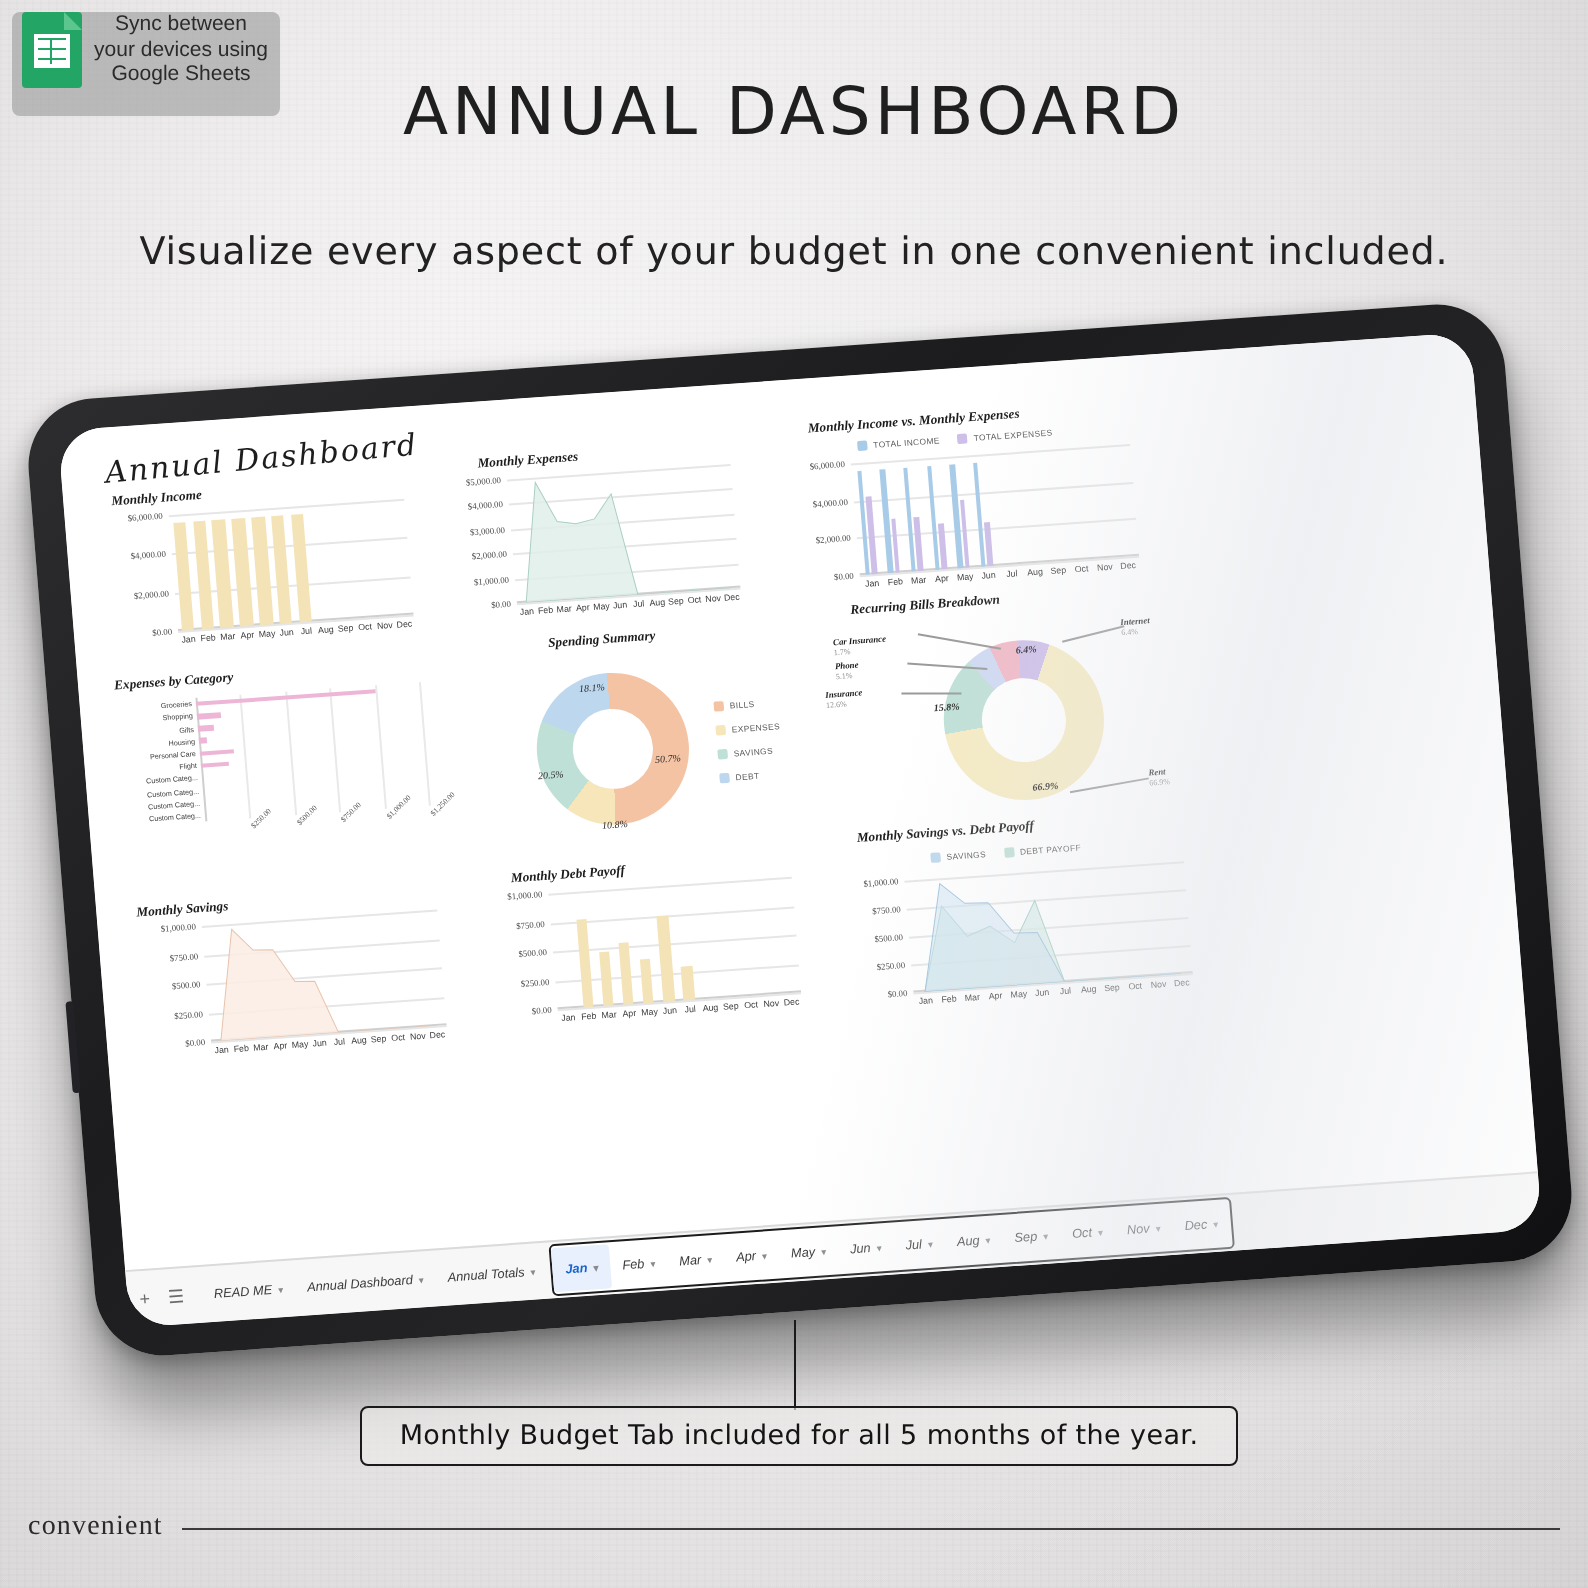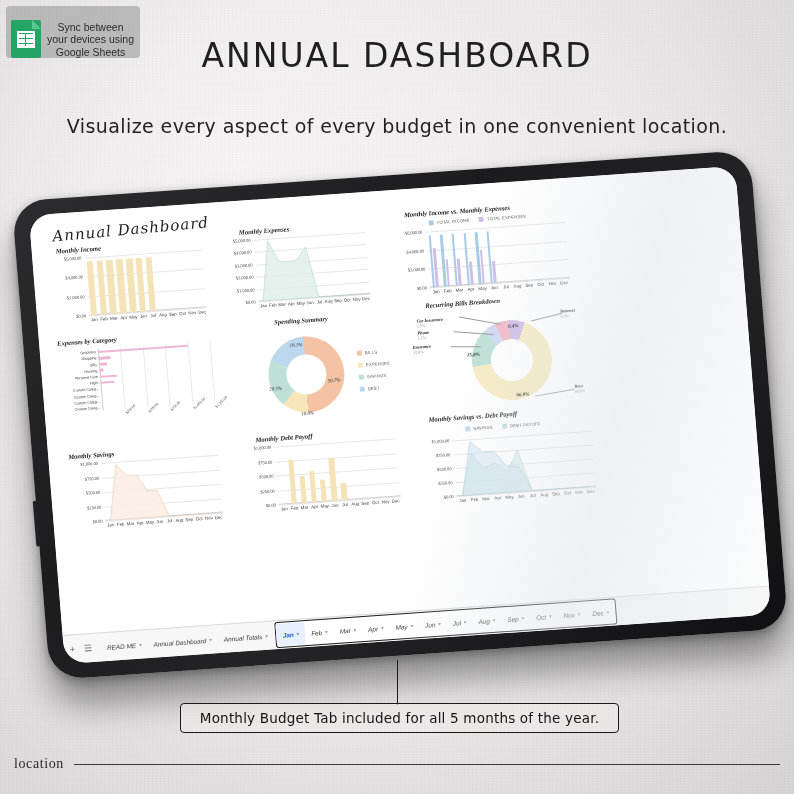--- a/index.html
+++ b/index.html
@@ -15,21 +15,21 @@
       repeating-linear-gradient(0deg, rgba(0,0,0,.012) 0 1px, rgba(255,255,255,.02) 1px 3px),
       repeating-linear-gradient(90deg, rgba(0,0,0,.010) 0 1px, rgba(255,255,255,.02) 1px 4px),
       radial-gradient(ellipse at 30% 20%, #f4f2f2 0%, #e9e7e7 55%, #dedcdc 100%);
   }
   .bg-vign{position:absolute;inset:0;background:radial-gradient(ellipse at 50% 45%, rgba(255,255,255,.35) 0%, rgba(0,0,0,0) 60%, rgba(0,0,0,.045) 100%);}
 
   
   #sheets-badge{
     position:absolute;left:6px;top:6px;width:134px;height:52px;
     background:rgba(156,156,156,.62);border-radius:4px;
-    display:flex;align-items:flex-end;gap:6px;padding:0 6px 0 5px;box-sizing:border-box;
+    display:flex;align-items:flex-start;gap:6px;padding:0 6px 0 5px;box-sizing:border-box;
   }
   #sheets-badge .gicon{
     width:30px;height:38px;position:relative;flex:0 0 auto;
     background:#23a566;border-radius:2px;
   }
   #sheets-badge .gicon:before{
     content:"";position:absolute;right:0;top:0;border-width:0 9px 9px 0;border-style:solid;
     border-color:transparent transparent #5cc68f transparent;
   }
   #sheets-badge .gsheet{
@@ -189,21 +189,21 @@
 <div class="bg-vign"></div>
 
 <div id="sheets-badge">
   <span class="gicon">
       <span class="gsheet"></span>
     </span>
   <span class="btxt">Sync between your devices using Google Sheets</span>
 </div>
 
 <div id="page-title">ANNUAL DASHBOARD</div>
-<div id="page-subtitle">Visualize every aspect of every budget in one convenient location.</div>
+<div id="page-subtitle">Visualize every aspect of your budget in one convenient included.</div>
 
 <div id="tablet-wrap">
   <div id="tablet">
     <div id="tablet-screen">
 
       <div id="sheet">
         <div id="hand-title">Annual Dashboard</div>
 
         <div id="charts-layer">
             <div class="chart" style="left: 18px; top: 34px; width: 160px; height: 80px;">
@@ -597,15 +597,15 @@
 
       <div class="screen-sheen"></div>
     </div>
   </div>
 </div>
 
 <div id="callout-line"></div>
 <div id="callout-box">Monthly Budget Tab included for all 5 months of the year.</div>
 
 <div id="footer">
-  <span id="brand">location</span>
+  <span id="brand">convenient</span>
   <span id="footer-rule"></span>
 </div>
 
 </body></html>

